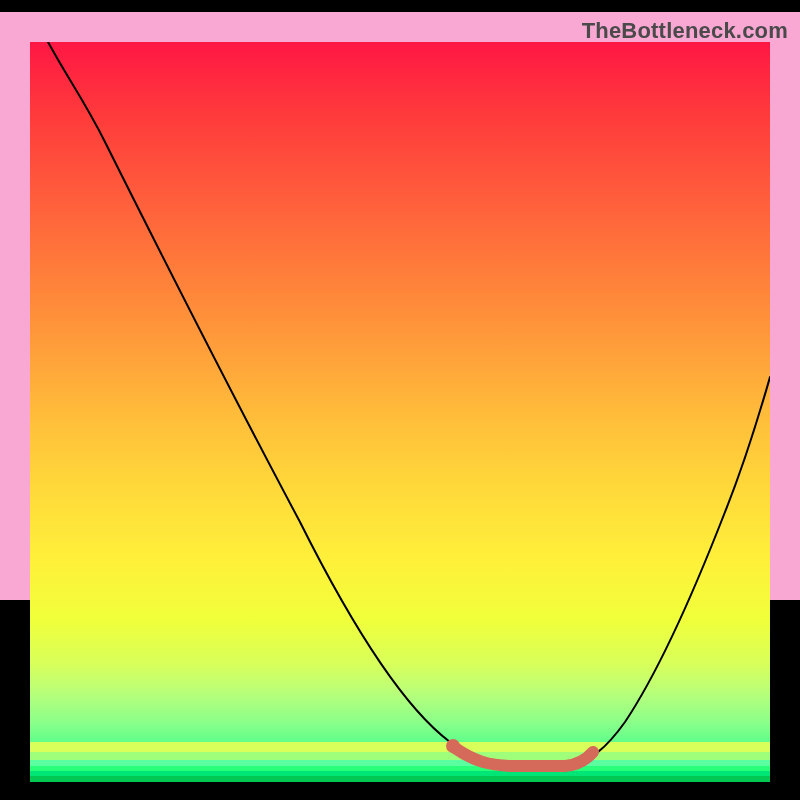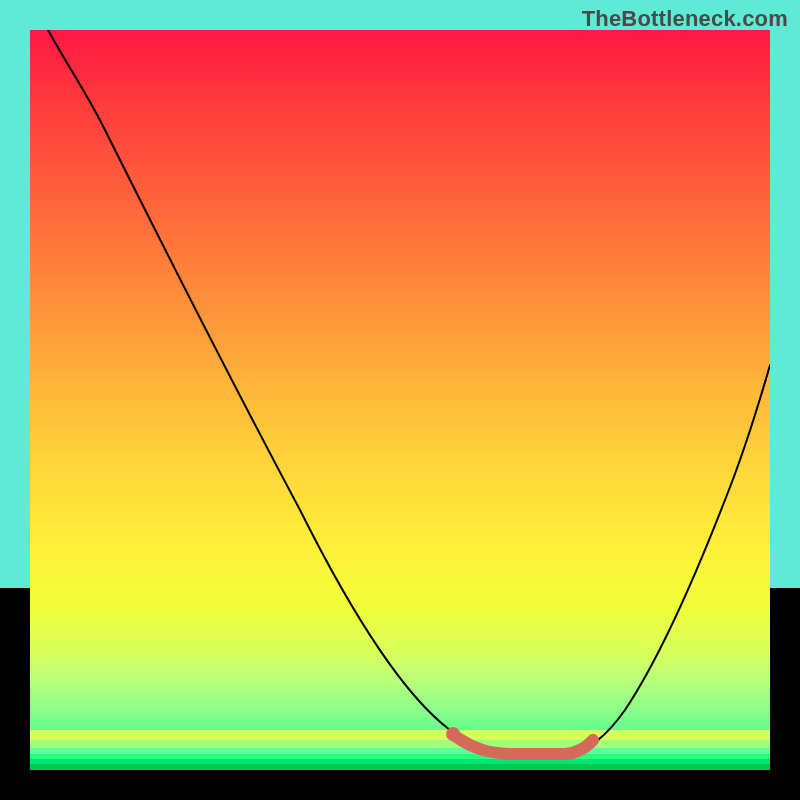--- a/index.html
+++ b/index.html
@@ -8,21 +8,22 @@
     width: 800px;
     height: 800px;
     background: #000;
     overflow: hidden;
     font-family: Arial, Helvetica, sans-serif;
   }
   .frame {
     position: relative;
     width: 800px;
     height: 588px;
-    background: #5eead4;
+    background: #f9a8d4;
+    margin-top: 12px;
   }
   .plot-area {
     position: absolute;
     left: 30px;
     top: 30px;
     width: 740px;
     height: 740px;
     background: linear-gradient(
       to bottom,
       #ff1744 0%,

